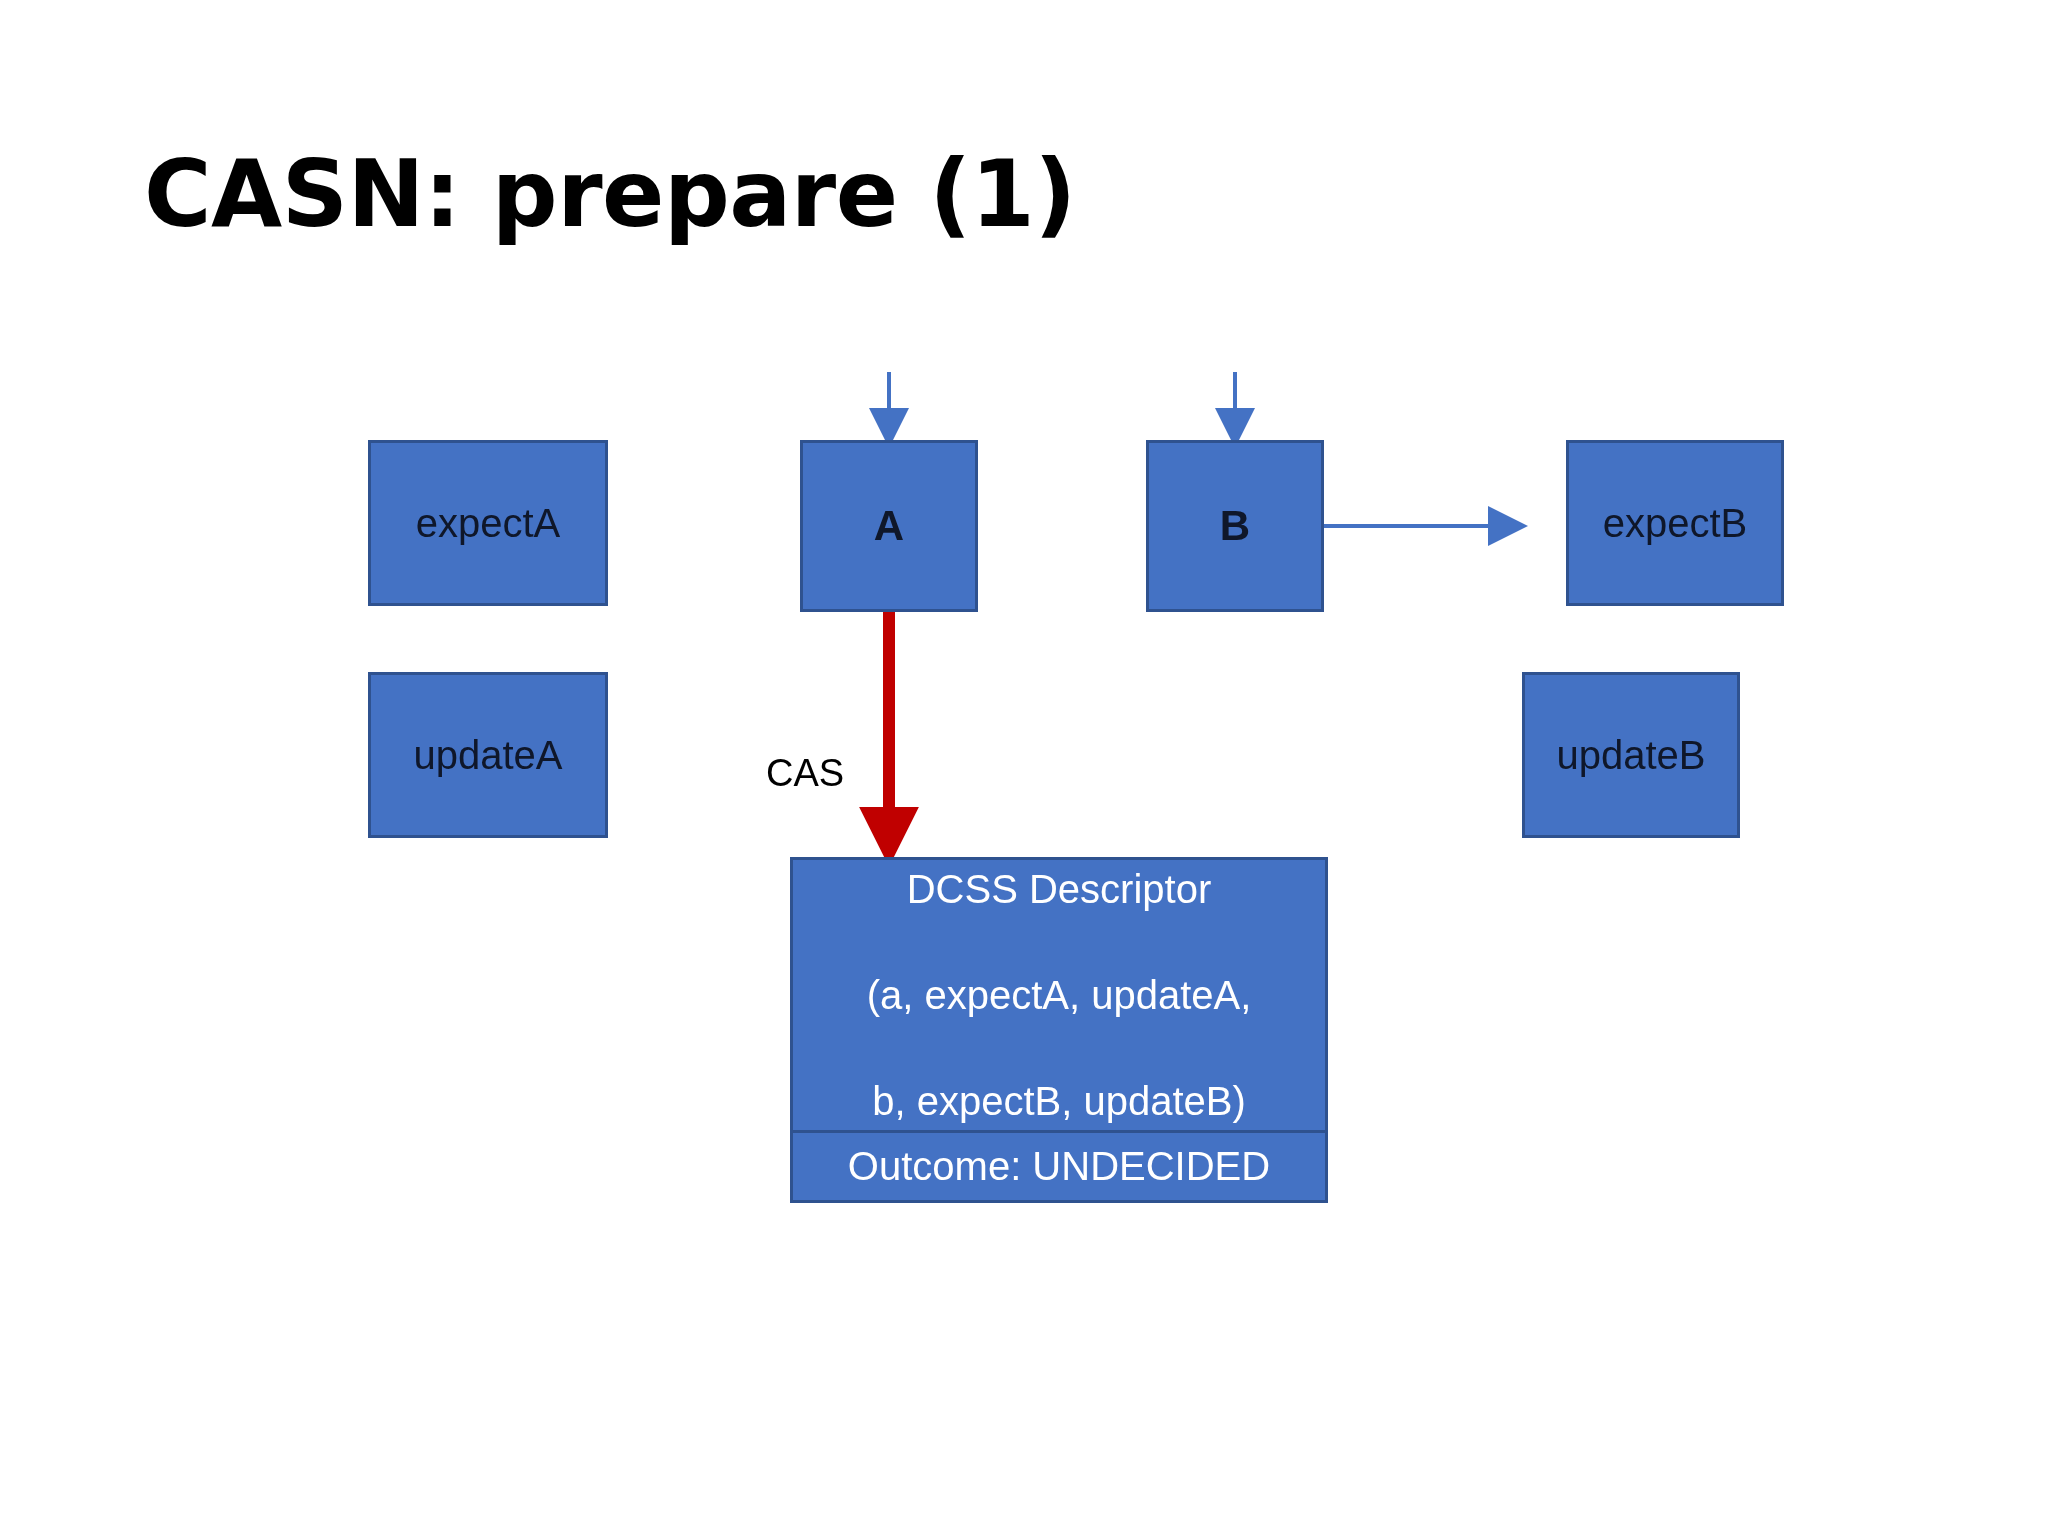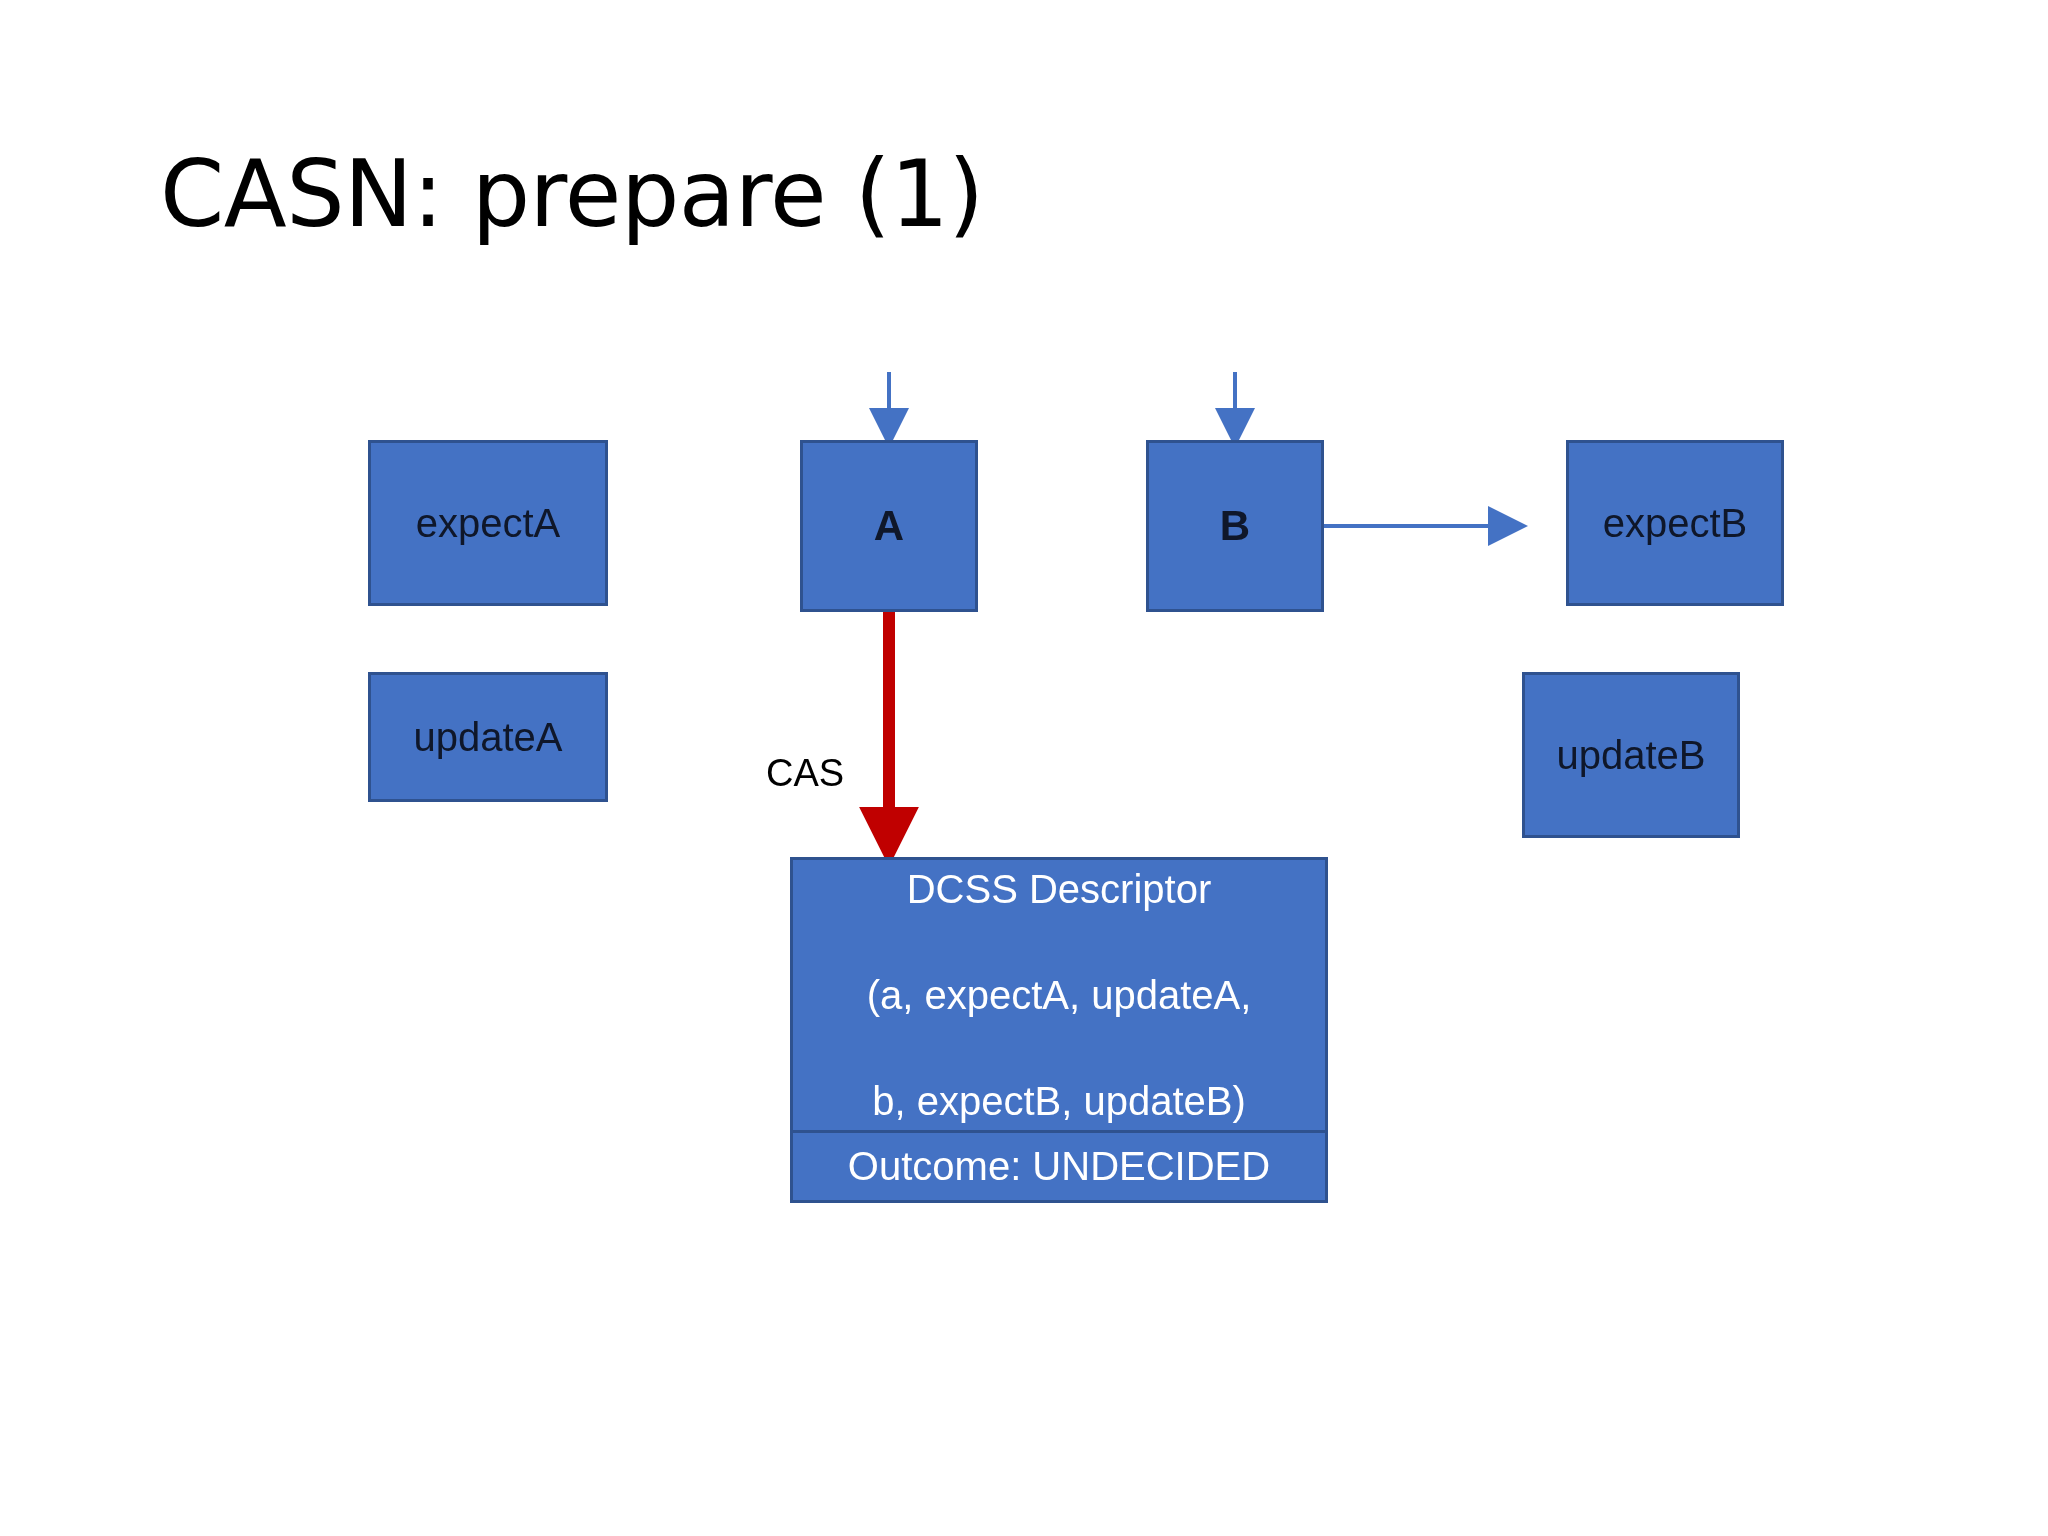--- a/index.html
+++ b/index.html
@@ -12,24 +12,24 @@
     width: 2048px;
     height: 1536px;
     background: #ffffff;
     overflow: hidden;
     font-family: "Liberation Sans", sans-serif;
   }
 
   
   .slide-title {
     position: absolute;
-    left: 160px;
+    left: 144px;
     top: 140px;
     font-family: "DejaVu Sans", sans-serif;
-    font-weight: 400;
+    font-weight: 700;
     font-size: 92px;
     line-height: 110px;
     color: #000000;
     white-space: nowrap;
     letter-spacing: -0.5px;
   }
 
   
   .box {
     position: absolute;
@@ -46,21 +46,21 @@
     text-align: center;
     user-select: none;
   }
   .box.bold-label {
     font-weight: bold;
     font-size: 42px;
   }
 
   
   #box-expectA { left: 368px;  top: 440px;  width: 240px; height: 166px; }
-  #box-updateA { left: 368px;  top: 672px;  width: 240px; height: 130px; }
+  #box-updateA { left: 368px;  top: 672px;  width: 240px; height: 166px; }
   #box-a       { left: 800px;  top: 440px;  width: 178px; height: 172px; }
   #box-b       { left: 1146px; top: 440px;  width: 178px; height: 172px; }
   #box-expectB { left: 1566px; top: 440px;  width: 218px; height: 166px; }
   #box-updateB { left: 1522px; top: 672px;  width: 218px; height: 166px; align-items: center; }
 
   
   #descriptor {
     position: absolute;
     left: 790px;
     top: 857px;

